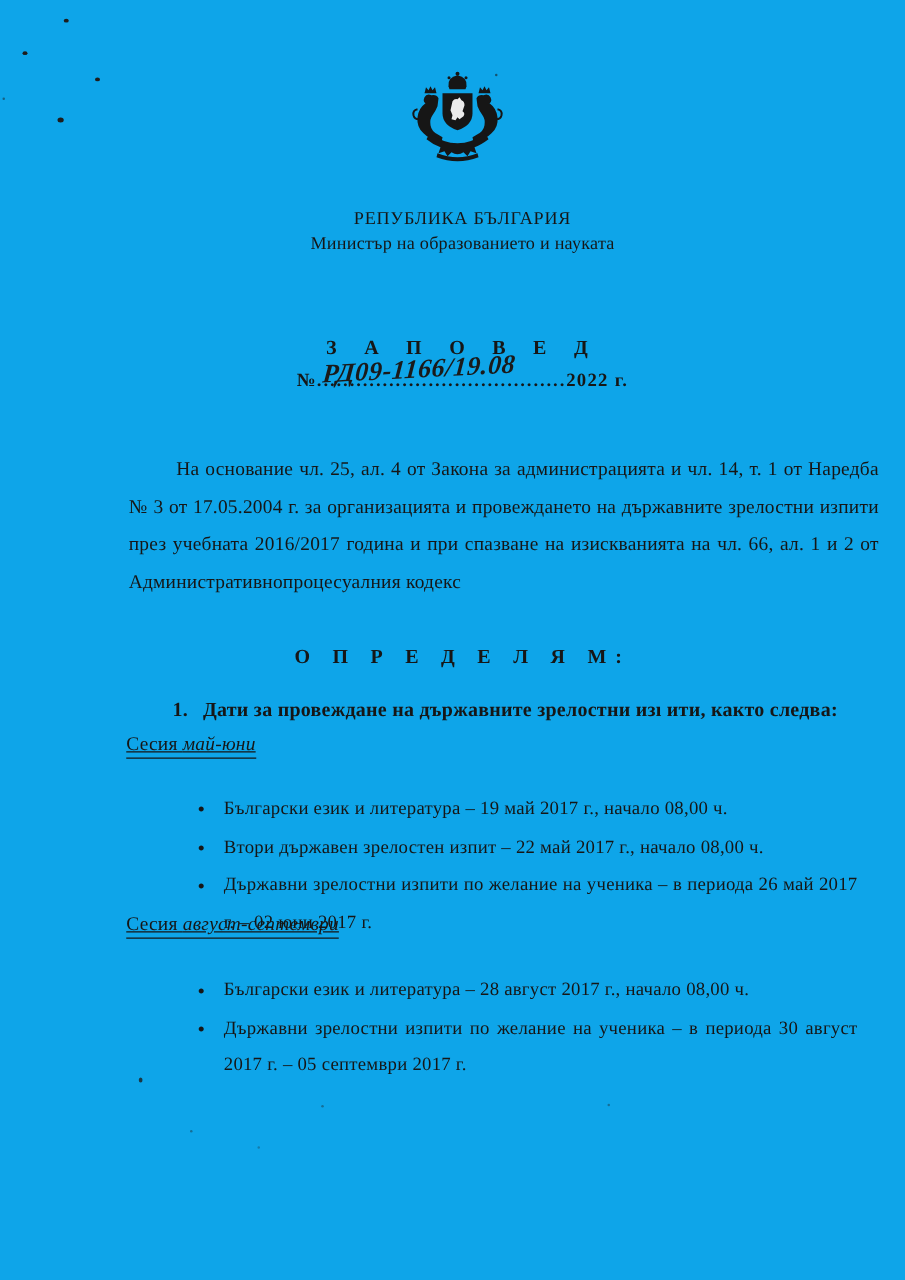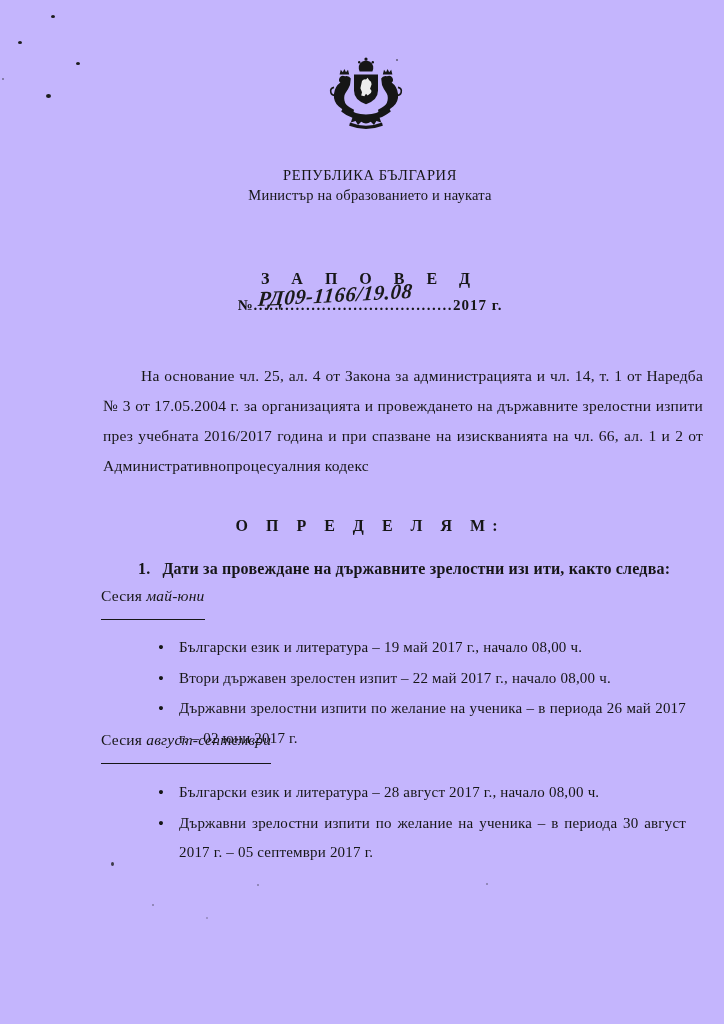--- a/index.html
+++ b/index.html
@@ -1,19 +1,19 @@
 <!DOCTYPE html>
 <html><head>
 <meta charset="utf-8">
 <style>
   html,body{margin:0;padding:0;background:#e8e8e8;}
   .page{
     position:relative;
     width:724px;height:1024px;
-    background:#c4b5fd;
+    background:#0ea5e9;
     margin:0 auto;
     overflow:hidden;
     font-family:"Liberation Serif","DejaVu Serif",serif;
     color:#161616;
     letter-spacing:.2px;
   }
   .center-line{position:absolute;left:0;right:0;text-align:center;transform:translateX(8px);}
   .country{top:167px;font-size:14.5px;letter-spacing:.6px;}
   .ministry{top:187px;font-size:14.5px;}
   .order-title{top:270px;font-size:16px;font-weight:bold;letter-spacing:9px;}
@@ -31,21 +31,21 @@
     font-size:15.5px;line-height:30px;text-align:justify;text-indent:38px;
   }
   .determine{top:517px;font-size:16px;font-weight:bold;letter-spacing:7px;}
   .item1{
     position:absolute;left:138px;top:558px;width:540px;
     font-size:16px;font-weight:bold;line-height:22px;
   }
   .item1 .num{margin-right:12px;}
   .session-heading{
     position:absolute;left:101px;font-size:15.5px;
-    border-bottom:1px solid #161616;padding-bottom:14px;
+    border-bottom:1px solid #161616;padding-bottom:1px;text-decoration:underline;
   }
   .session-heading .it{font-style:italic;}
   .s1{top:587px;}
   .s2{top:731px;}
   ul.dates{
     position:absolute;left:163px;width:507px;
     margin:16px;padding:0;list-style:none;
     font-size:15px;line-height:29.5px;text-align:justify;
   }
   ul.u1{top:617px;}
@@ -97,21 +97,21 @@
         <path d="M30 82 q20 8 40 0 l1 4 q-21 8 -42 0 z"></path>
       </g>
     </svg>
   </div>
 
   <div class="center-line country">РЕПУБЛИКА БЪЛГАРИЯ</div>
   <div class="center-line ministry">Министър на образованието и науката</div>
 
   <div class="center-line order-title">З А П О В Е Д</div>
   <div class="center-line order-number">
-    <span>№</span><span class="dots">......................................</span><span>2017 г.</span>
+    <span>№</span><span class="dots">......................................</span><span>2022 г.</span>
   </div>
   <div class="handwriting">РД09-1166/19.08</div>
 
   <div class="preamble">На основание чл. 25, ал. 4 от Закона за администрацията и чл. 14, т. 1 от Наредба № 3 от 17.05.2004 г. за организацията и провеждането на държавните зрелостни изпити през учебната 2016/2017 година и при спазване на изискванията на чл. 66, ал. 1 и 2 от Административнопроцесуалния кодекс</div>
 
   <div class="center-line determine">О П Р Е Д Е Л Я М:</div>
 
   <div class="item1">
     <span class="num">1.</span><span>Дати за провеждане на държавните зрелостни изı ити, както следва:</span>
   </div>

